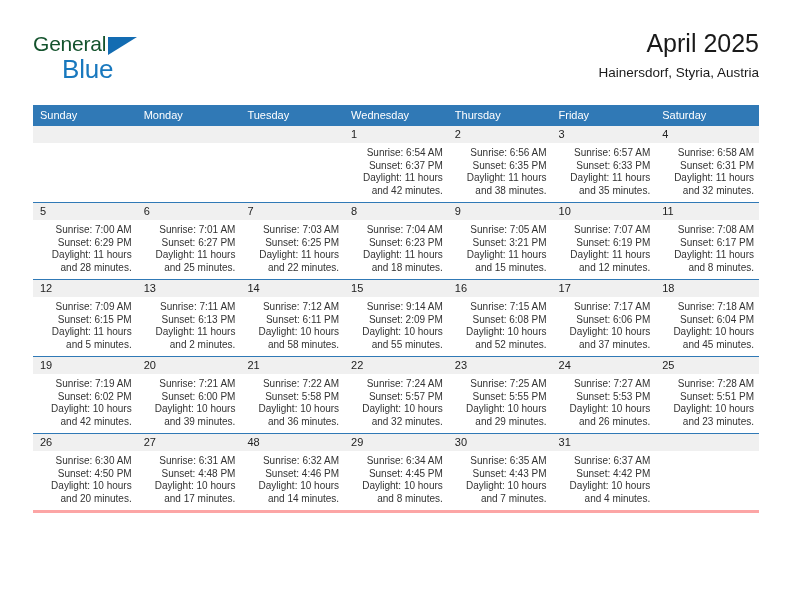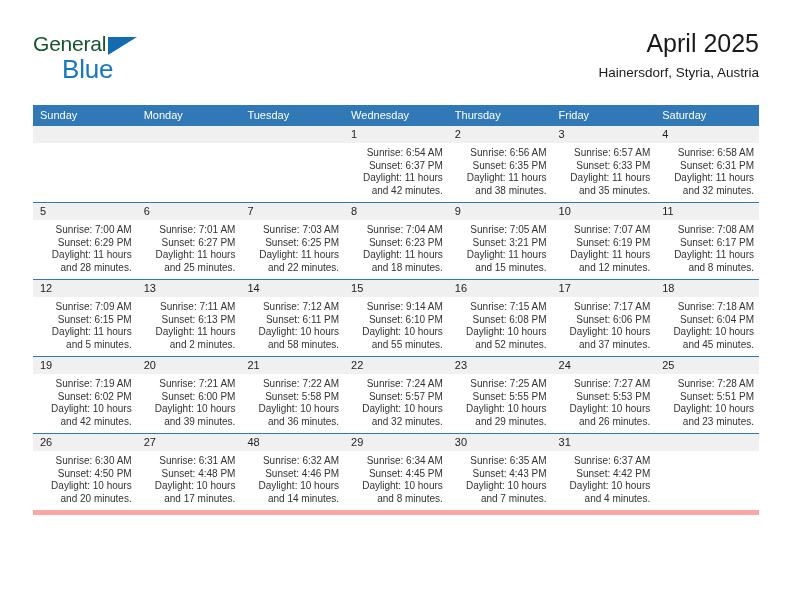--- a/index.html
+++ b/index.html
@@ -107,21 +107,21 @@
     padding: 0;
     border: none;
     border-top: 1px solid #3079b6;
     height: 76px;
     background: #ffffff;
   }
   .calendar tbody tr:first-child td {
     border-top: none;
   }
   .calendar tbody tr:last-child td {
-    border-bottom: 5px solid #fca5a5;
+    border-bottom: 3px solid #fca5a5;
   }
   .daynum-band {
     background: #f0f0f0;
     height: 15px;
     padding: 1px 0 1px 7px;
     font-size: 11px;
     color: #222222;
     line-height: 14px;
     box-sizing: content-box;
   }
@@ -318,21 +318,21 @@
               <div>Sunrise: 7:12 AM</div>
               <div>Sunset: 6:11 PM</div>
               <div>Daylight: 10 hours</div>
               <div>and 58 minutes.</div>
             </div>
           </td>
           <td>
             <div class="daynum-band">15</div>
             <div class="cell-body">
               <div>Sunrise: 9:14 AM</div>
-              <div>Sunset: 6:10 PM</div>
+              <div>Sunset: 2:09 PM</div>
               <div>Daylight: 10 hours</div>
               <div>and 55 minutes.</div>
             </div>
           </td>
           <td>
             <div class="daynum-band">16</div>
             <div class="cell-body">
               <div>Sunrise: 7:15 AM</div>
               <div>Sunset: 6:08 PM</div>
               <div>Daylight: 10 hours</div>

